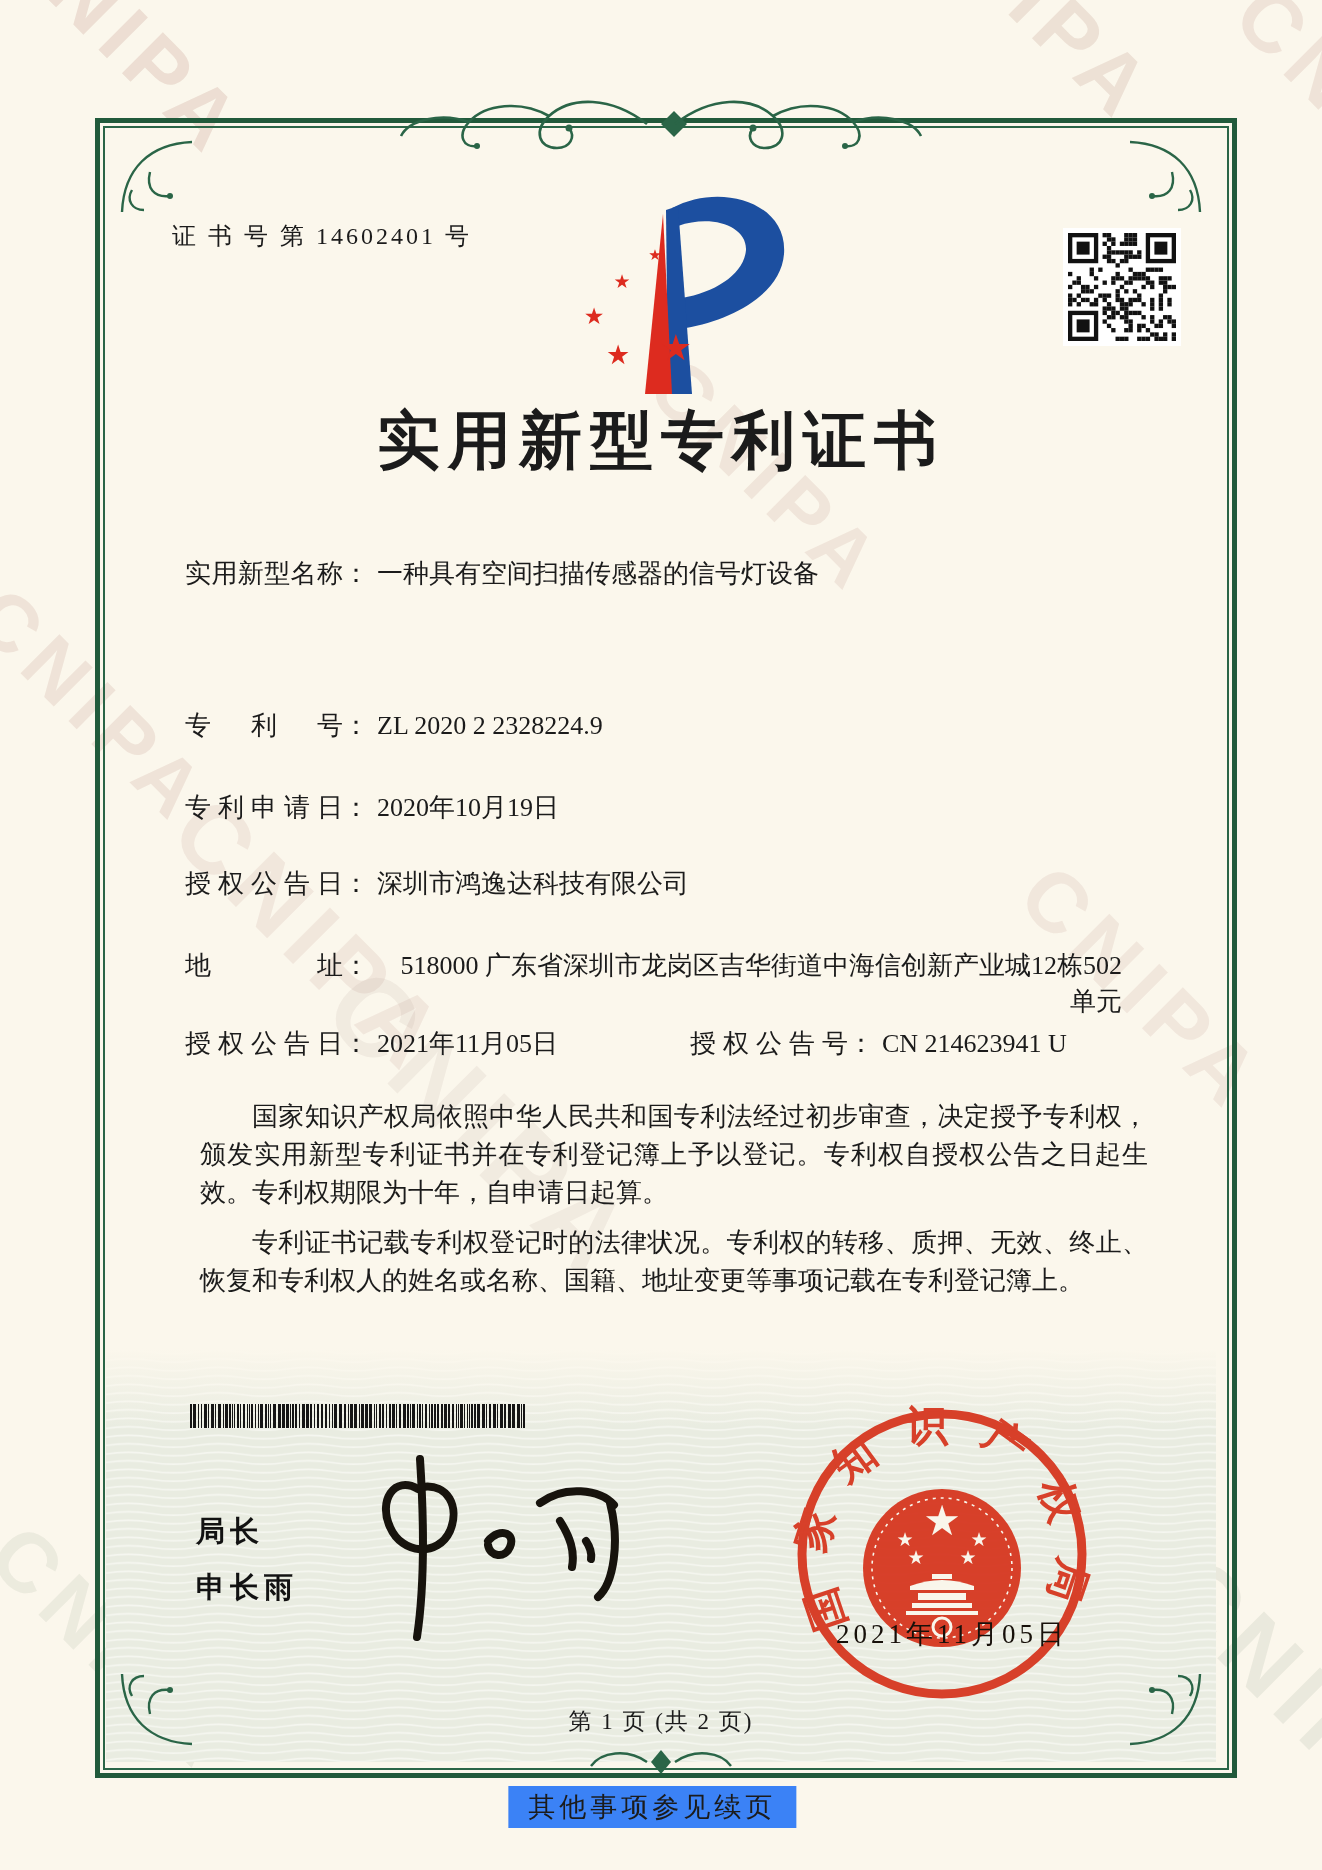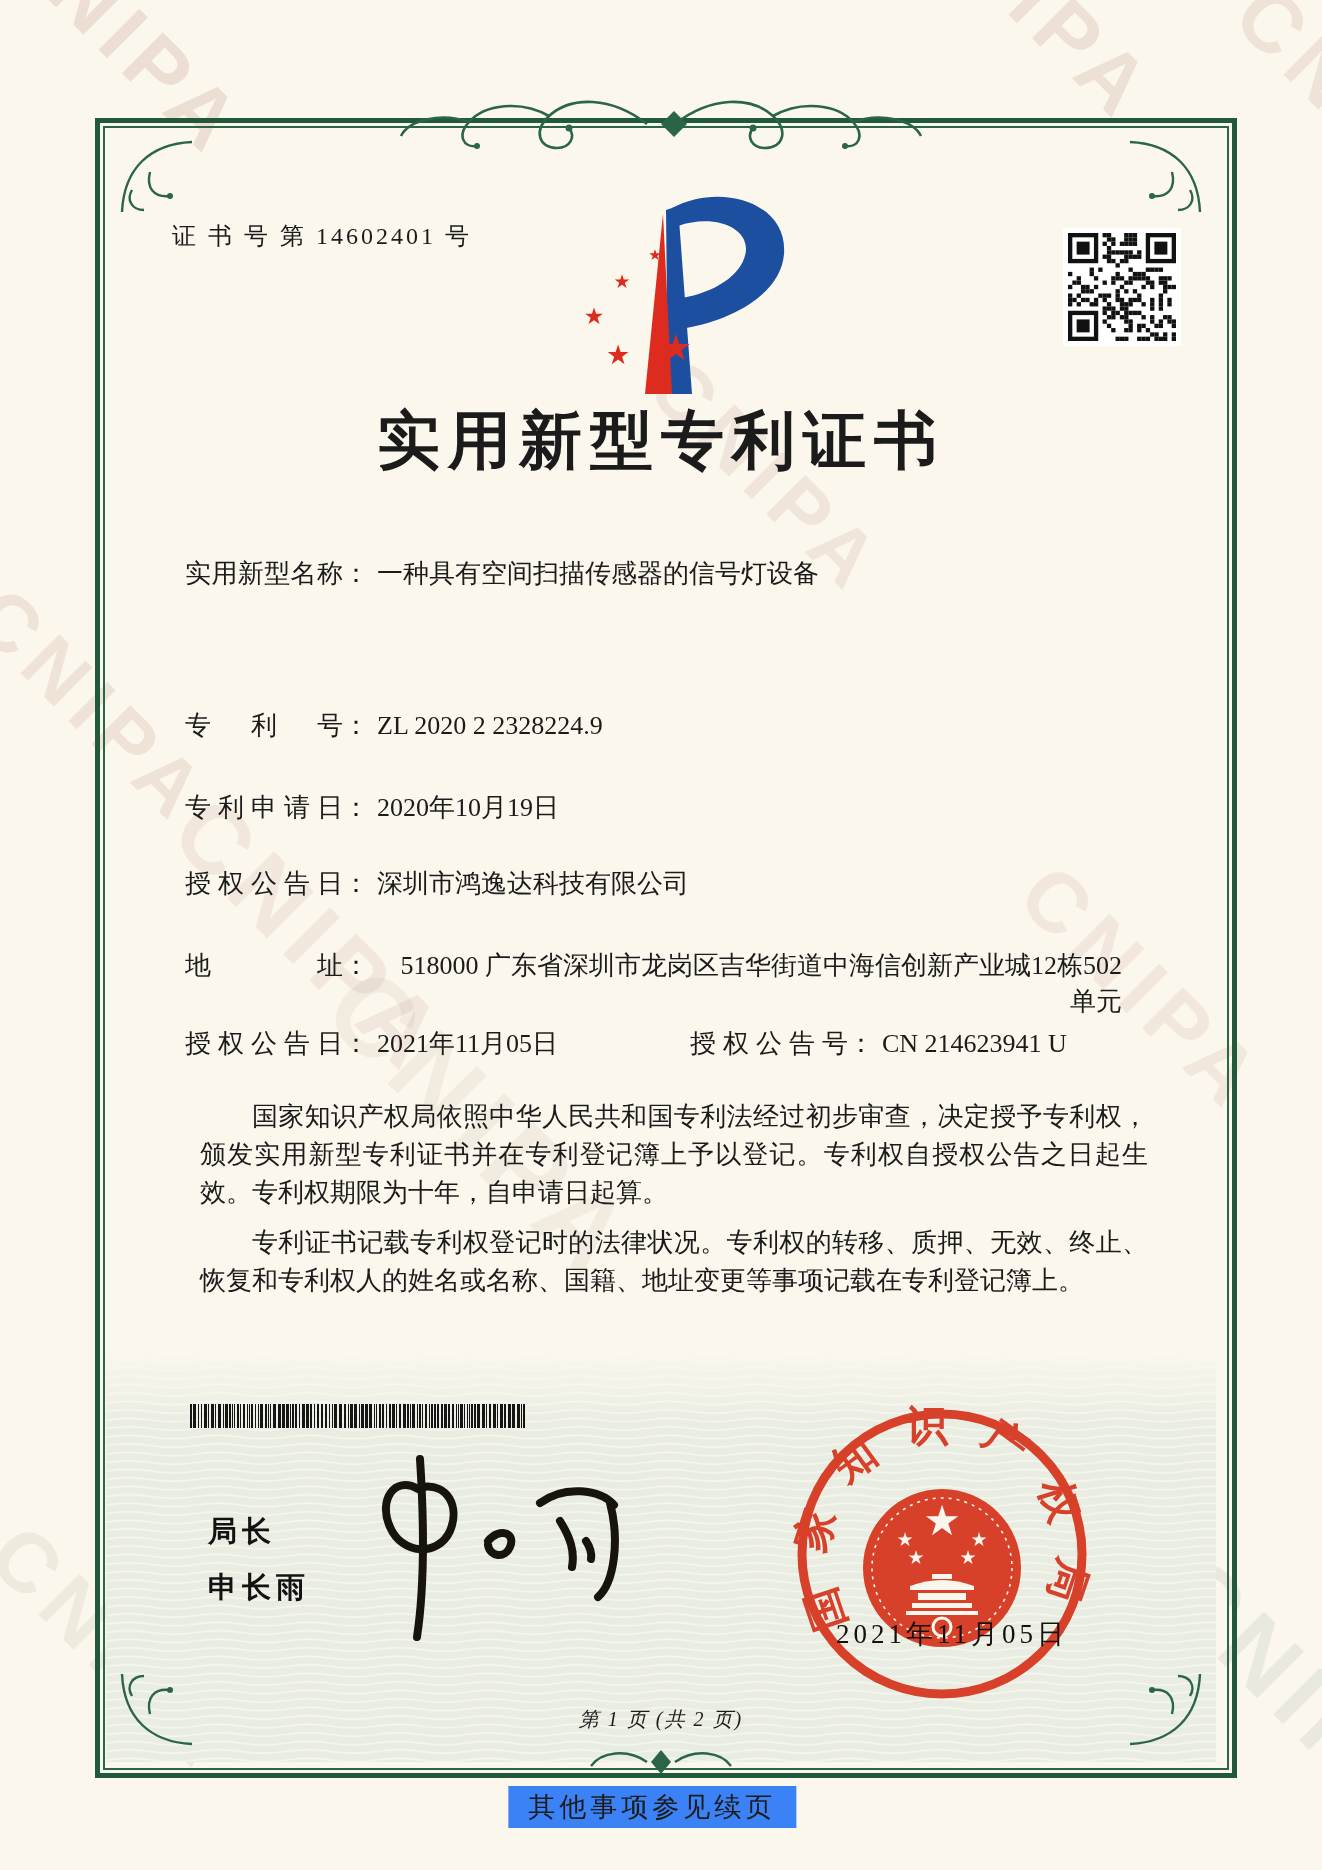--- a/index.html
+++ b/index.html
@@ -22,26 +22,26 @@
   .colon{vertical-align:top;}
   .fvalue{display:inline-block;margin-left:8px;vertical-align:top;white-space:normal;}
   .wide{max-width:745px;width:745px;text-align:right;}
   
   .bodytext{position:absolute;left:188px;top:1086px;width:972px;font-size:26px;line-height:38px;
             text-align:justify;z-index:5;}
   .bodytext p{margin:12px;text-indent:52px;}
   
   .waves-svg{position:absolute;left:106px;top:1348px;z-index:3;}
   .barcode-svg{position:absolute;left:190px;top:1404px;z-index:5;}
-  .signer{position:absolute;left:208px;z-index:5;font-family:Liberation Serif, serif;
+  .signer{position:absolute;left:196px;z-index:5;font-family:Liberation Serif, serif;
           font-weight:600;font-size:29px;letter-spacing:5px;color:#121212;}
   .sig-svg{position:absolute;left:360px;top:1445px;z-index:6;}
   .seal-svg{position:absolute;left:792px;top:1404px;z-index:6;}
   .sealdate{position:absolute;left:836px;top:1616px;font-size:27px;letter-spacing:4px;color:#17100a;z-index:7;white-space:nowrap;}
-  .pagefoot{position:absolute;left:50%;top:1706px;transform:translateX(-50%);font-size:20px;letter-spacing:2px;z-index:5;font-style:italic;}
+  .pagefoot{position:absolute;left:50%;top:1706px;transform:translateX(-50%);font-size:23px;letter-spacing:2px;z-index:5;}
   .contnote{position:absolute;left:50%;top:1786px;transform:translateX(-53%);font-size:27px;letter-spacing:4px;
             background:#3b82f6;padding:3px 20px;z-index:5;white-space:nowrap;}
   .logo-svg{position:absolute;left:560px;top:192px;z-index:5;}
   .qr-svg{position:absolute;left:1063px;top:228px;z-index:5;background:#fff;padding:5px;}
   .orn{position:absolute;z-index:4;}
 </style>
 </head>
 <body>
 
 <div id="page">

